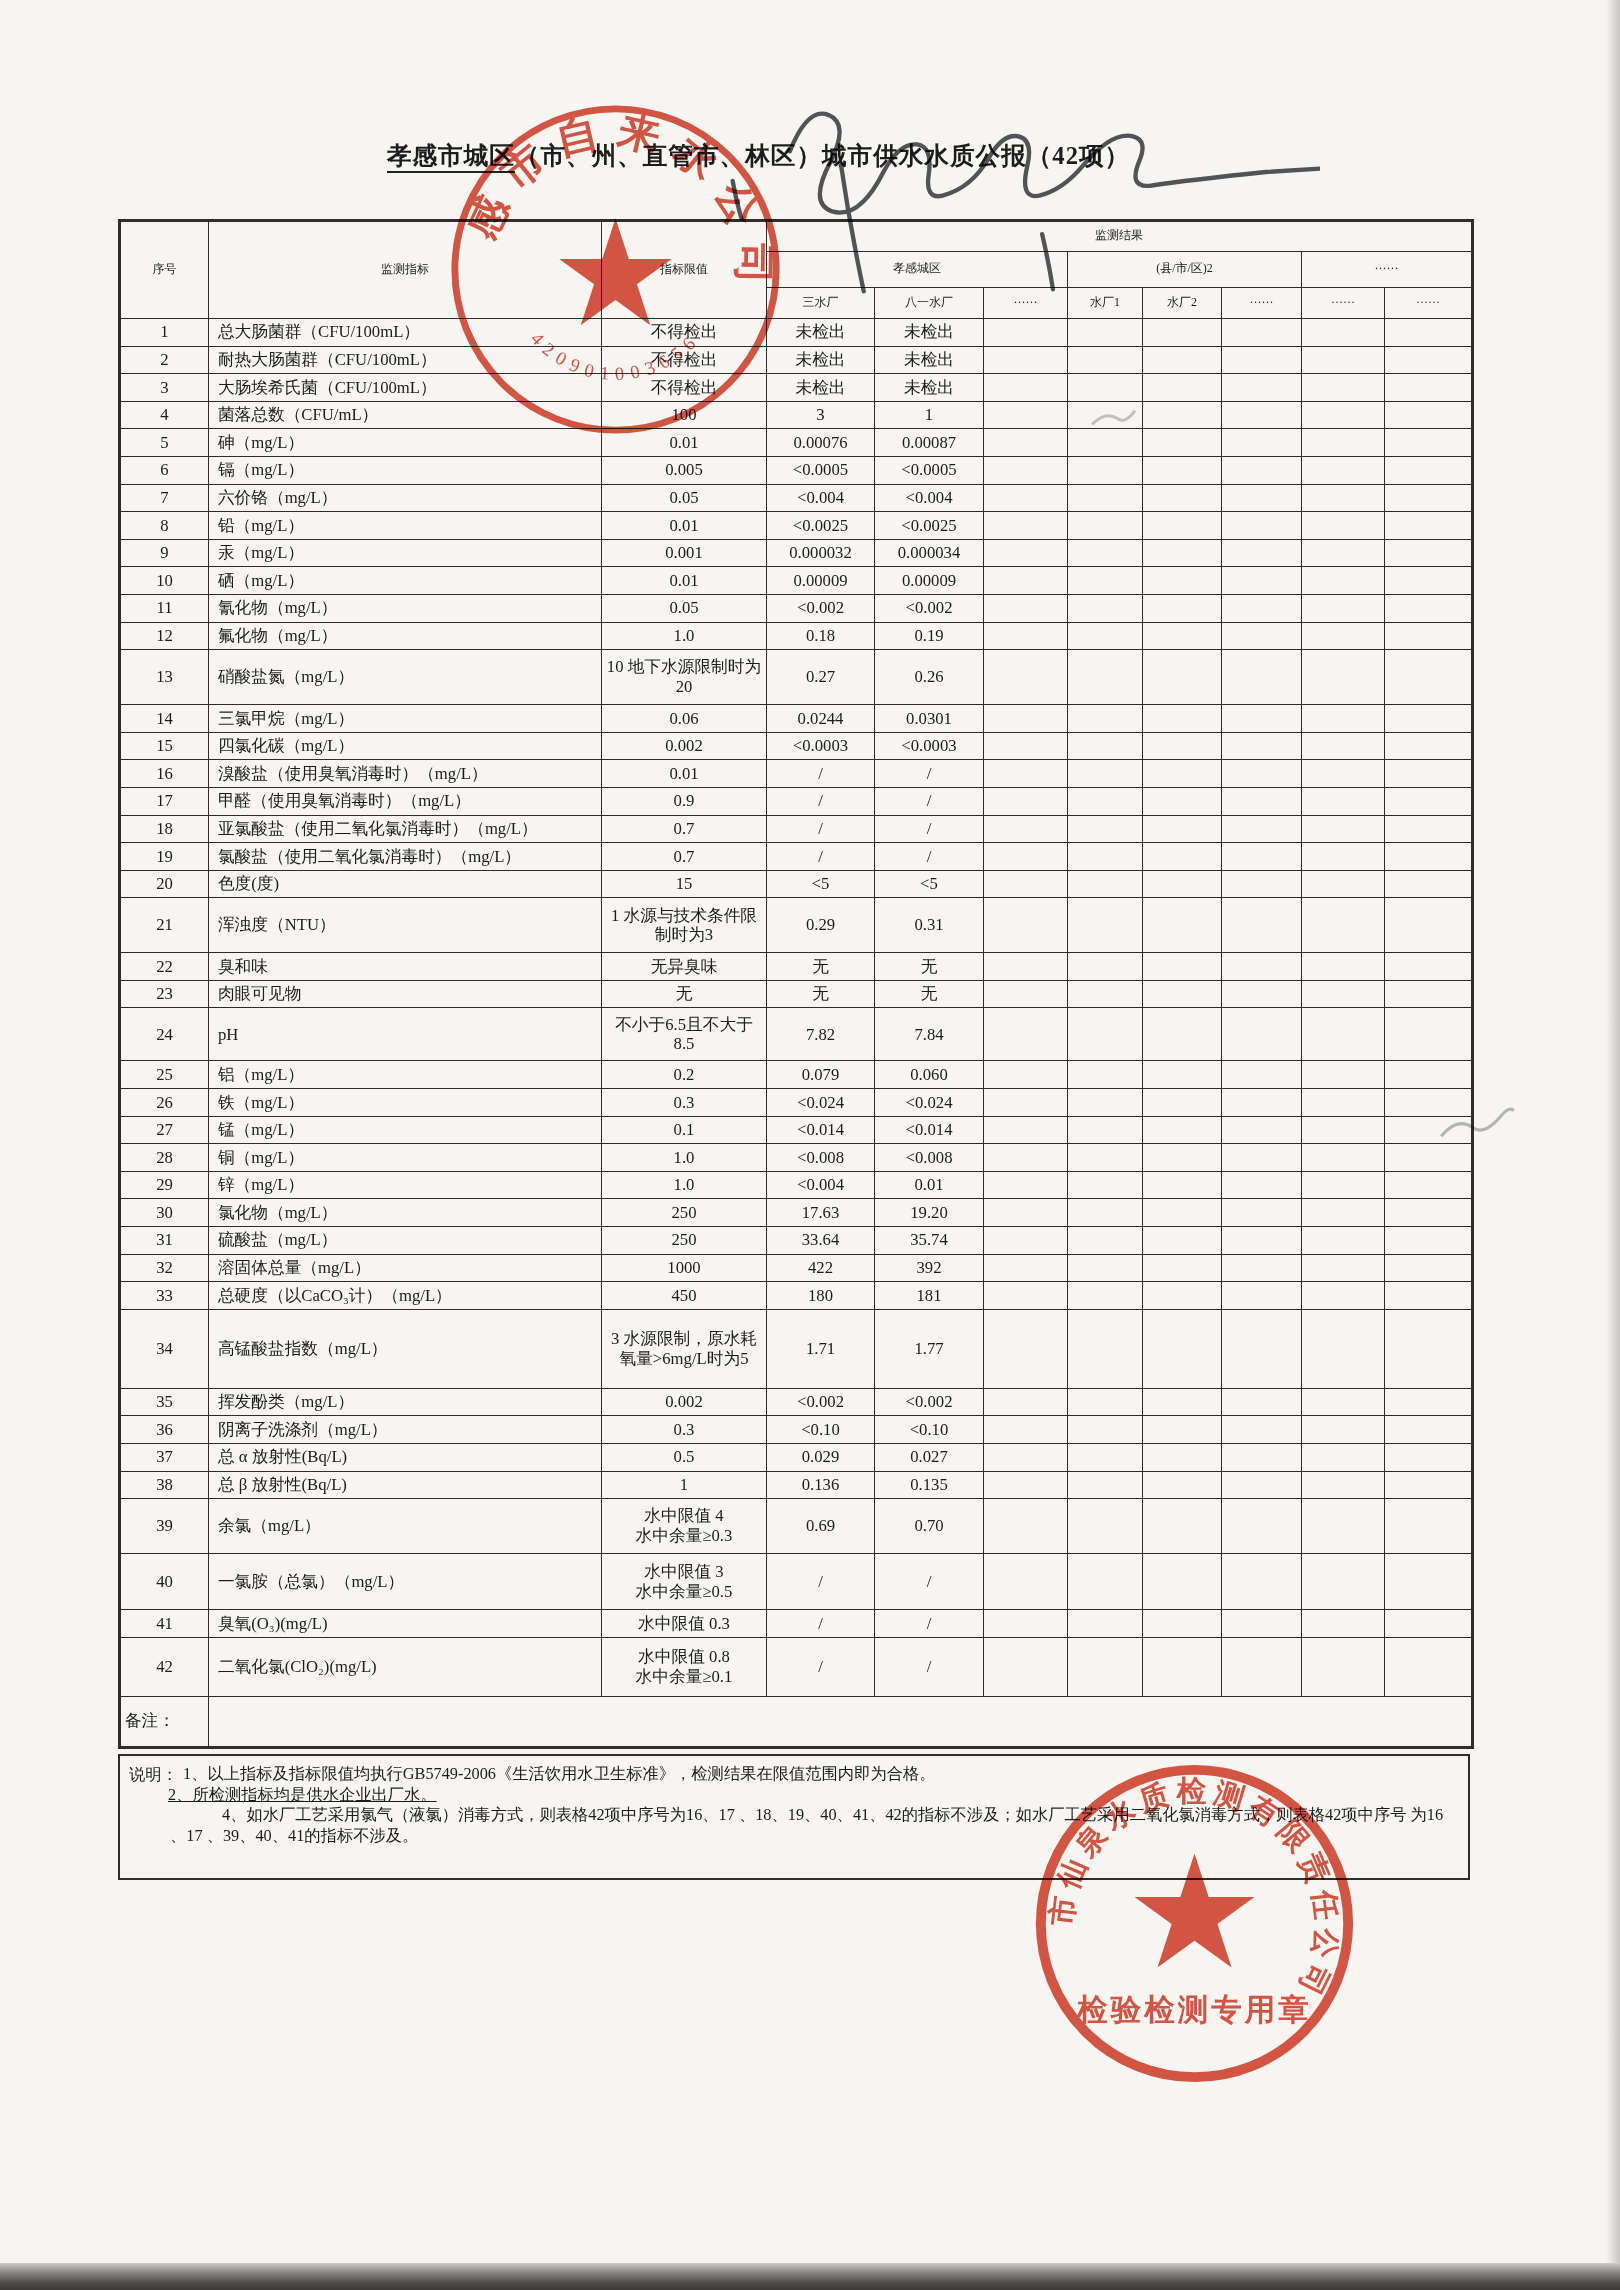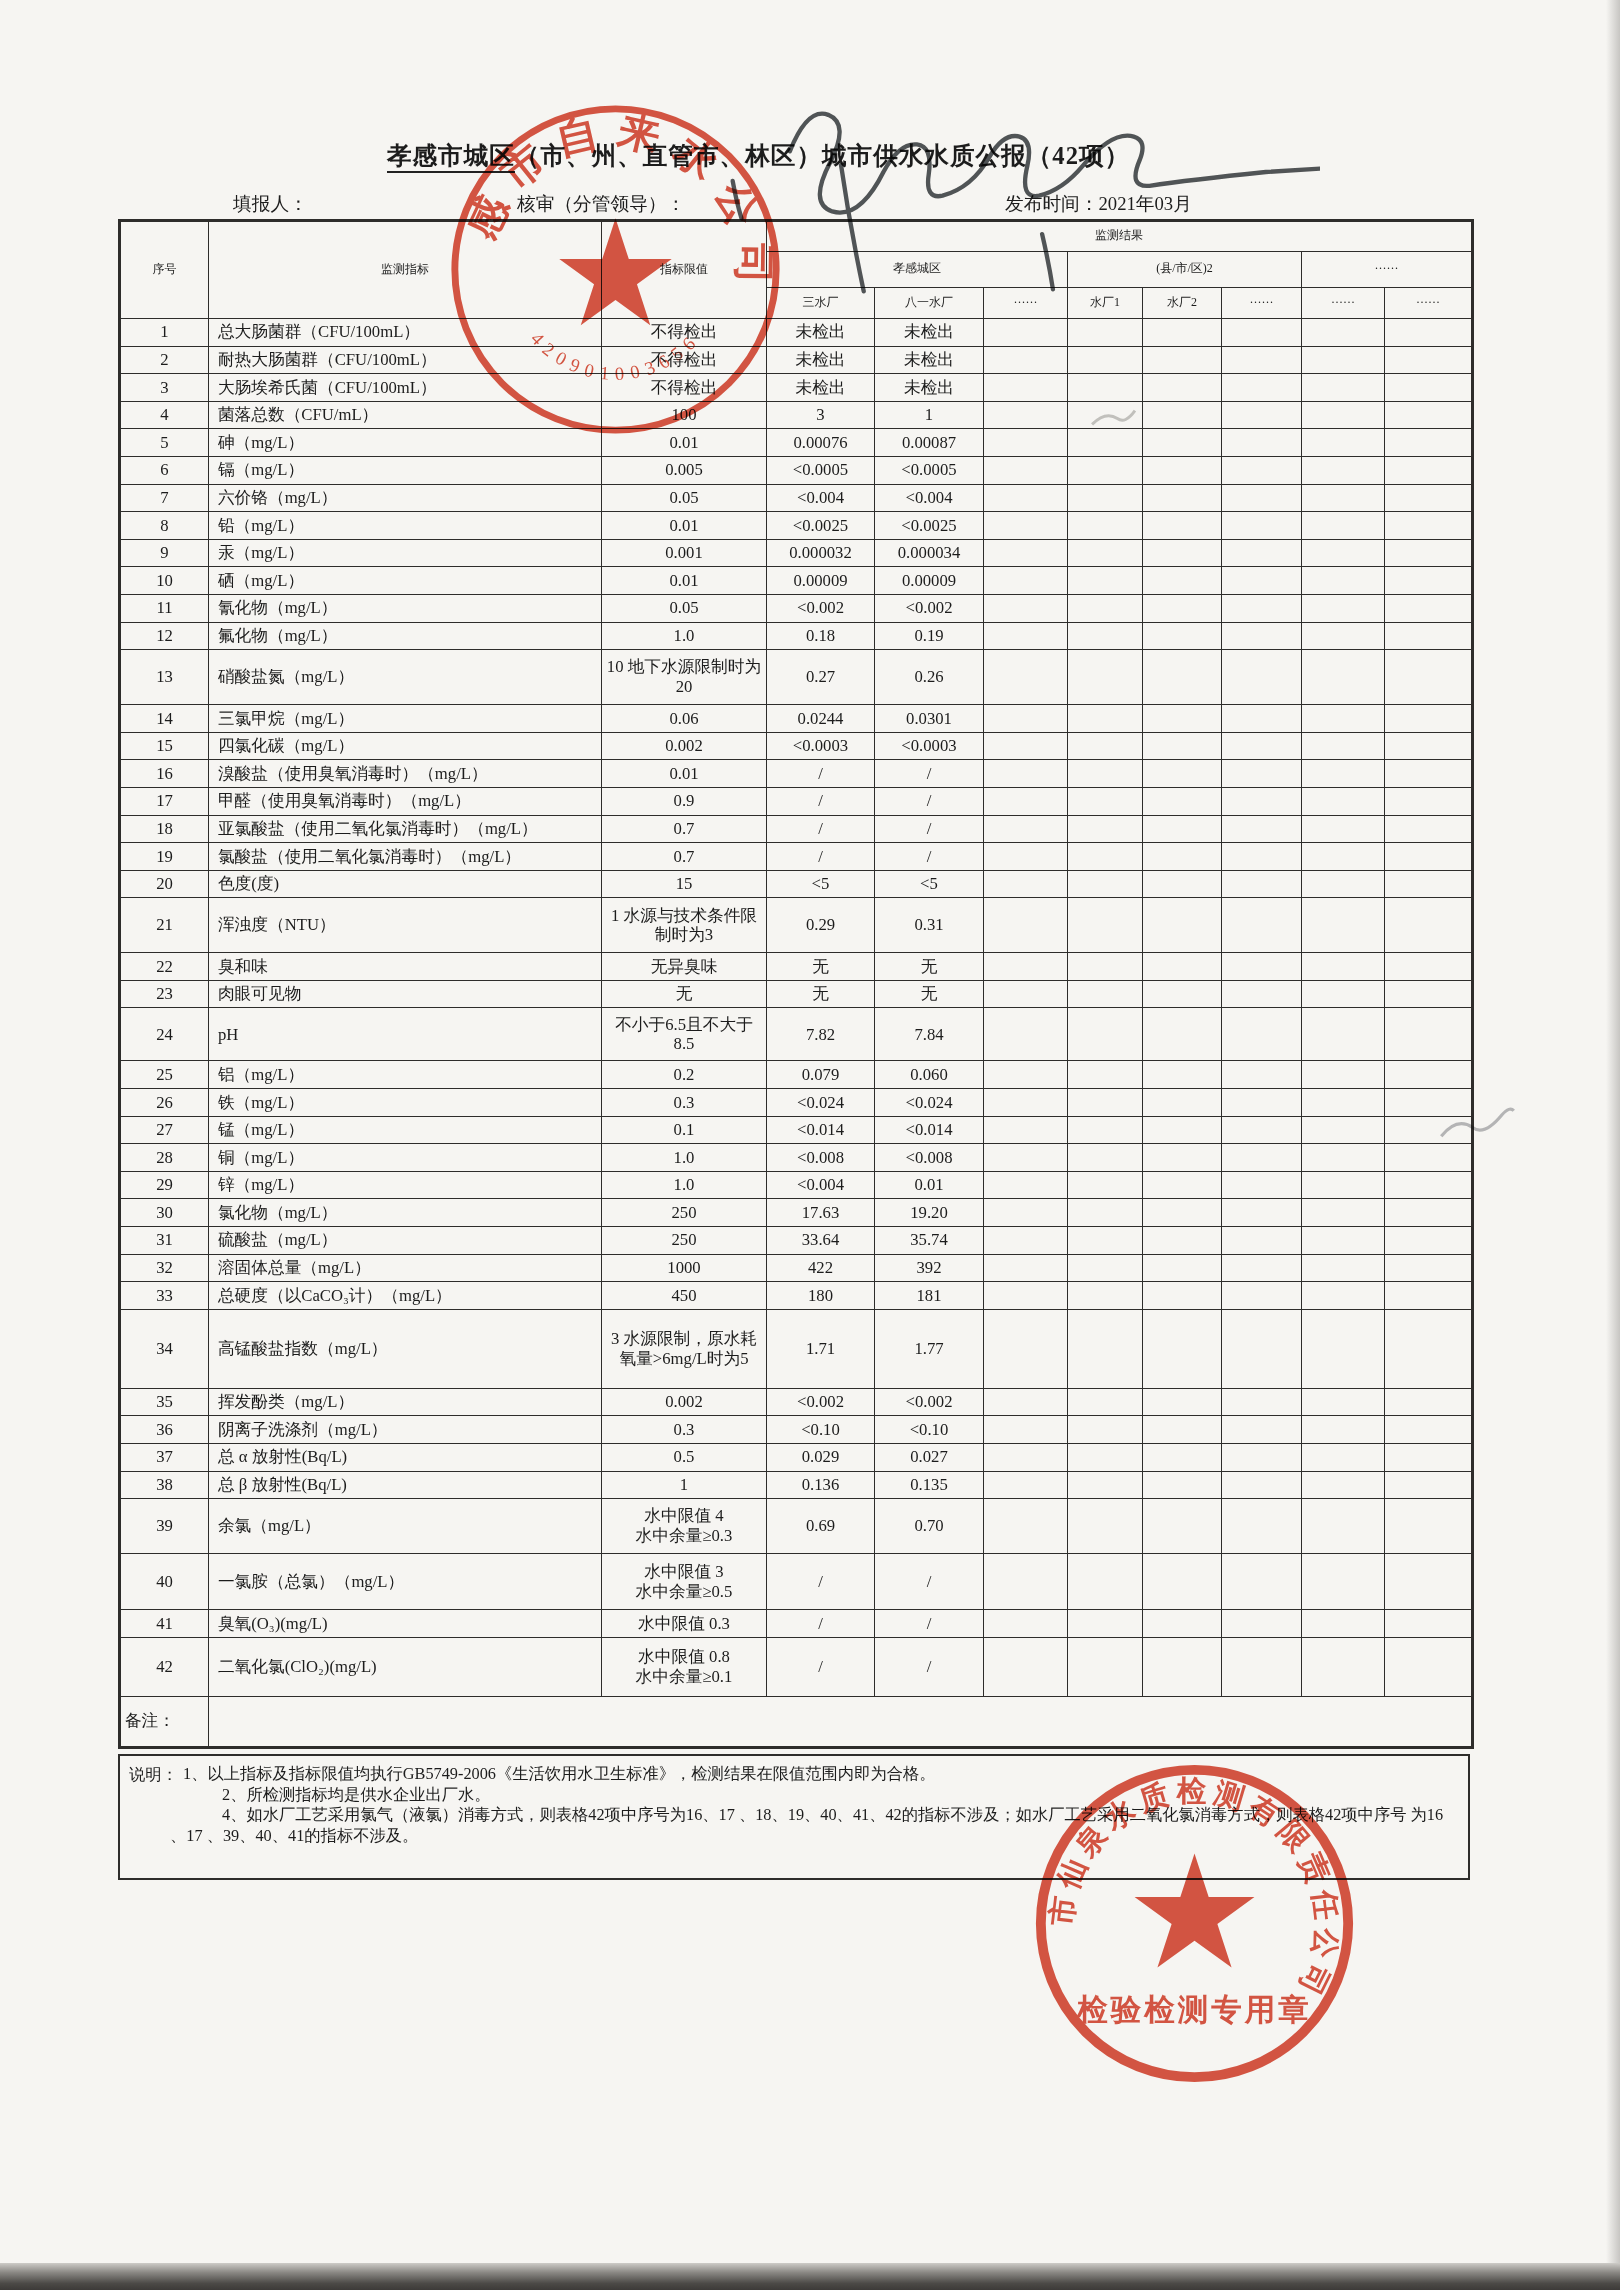--- a/index.html
+++ b/index.html
@@ -35,25 +35,20 @@
   .edge-right{position:absolute;right:0;top:0;width:13.8px;height:2290px;background:linear-gradient(to right,rgba(90,88,84,0),rgba(90,88,84,.30));}
   .edge-bottom{position:absolute;left:0;bottom:0;width:1620px;height:26.6px;background:linear-gradient(to bottom,#cdcbc7 0%,#8a8884 35%,#4c4a47 75%,#3c3a38 100%);}
 </style>
 </head>
 <body>
 
 <div class="page">
 
   <div class="title"><span class="u">孝感市城区</span><span>（市、州、直管市、林区）城市供水水质公报（42项）</span></div>
 
-  <div class="meta">
-    <span class="m1">填报人：</span>
-    <span class="m2">核审（分管领导）：</span>
-    <span class="m3"><span>发布时间：</span><span>2021年03月</span></span>
-  </div>
 
   <table class="main">
     <colgroup>
       <col style="width:89px">
         <col style="width:393px">
         <col style="width:165px">
       <col style="width:108px">
         <col style="width:109px">
         <col style="width:84px">
       <col style="width:75px">
@@ -641,21 +636,21 @@
         <td>备注：</td>
         <td colspan="10"></td>
       </tr>
     </tbody>
   </table>
 
   <div class="notes">
     <span class="notes-label">说明：</span>
     <div class="notes-lines">
         <div class="note-line" style="padding-left: 63px;">1、以上指标及指标限值均执行GB5749-2006《生活饮用水卫生标准》，检测结果在限值范围内即为合格。</div>
-        <div class="note-line" style="padding-left: 102px;">2、所检测指标均是供水企业出厂水。</div>
+        <div class="note-line" style="padding-left: 48px; text-decoration: underline;">2、所检测指标均是供水企业出厂水。</div>
         <div class="note-line" style="padding-left: 102px;">4、如水厂工艺采用氯气（液氯）消毒方式，则表格42项中序号为16、17 、18、19、40、41、42的指标不涉及；如水厂工艺采用二氧化氯消毒方式，则表格42项中序号 为16</div>
         <div class="note-line" style="padding-left: 50px;">、17 、39、40、41的指标不涉及。</div>
       </div>
   </div>
 
   <svg class="stamp" style="left:445px;top:99px;" width="341" height="341" viewBox="0 0 346 346">
     <defs>
       <path id="tc" d="M47,173 A126,126 0 1 1 299,173 A126,126 0 1 1 47,173" fill="none"></path>
       <path id="tb" d="M61,173 A112,112 0 1 0 285,173" fill="none"></path>
     </defs>

